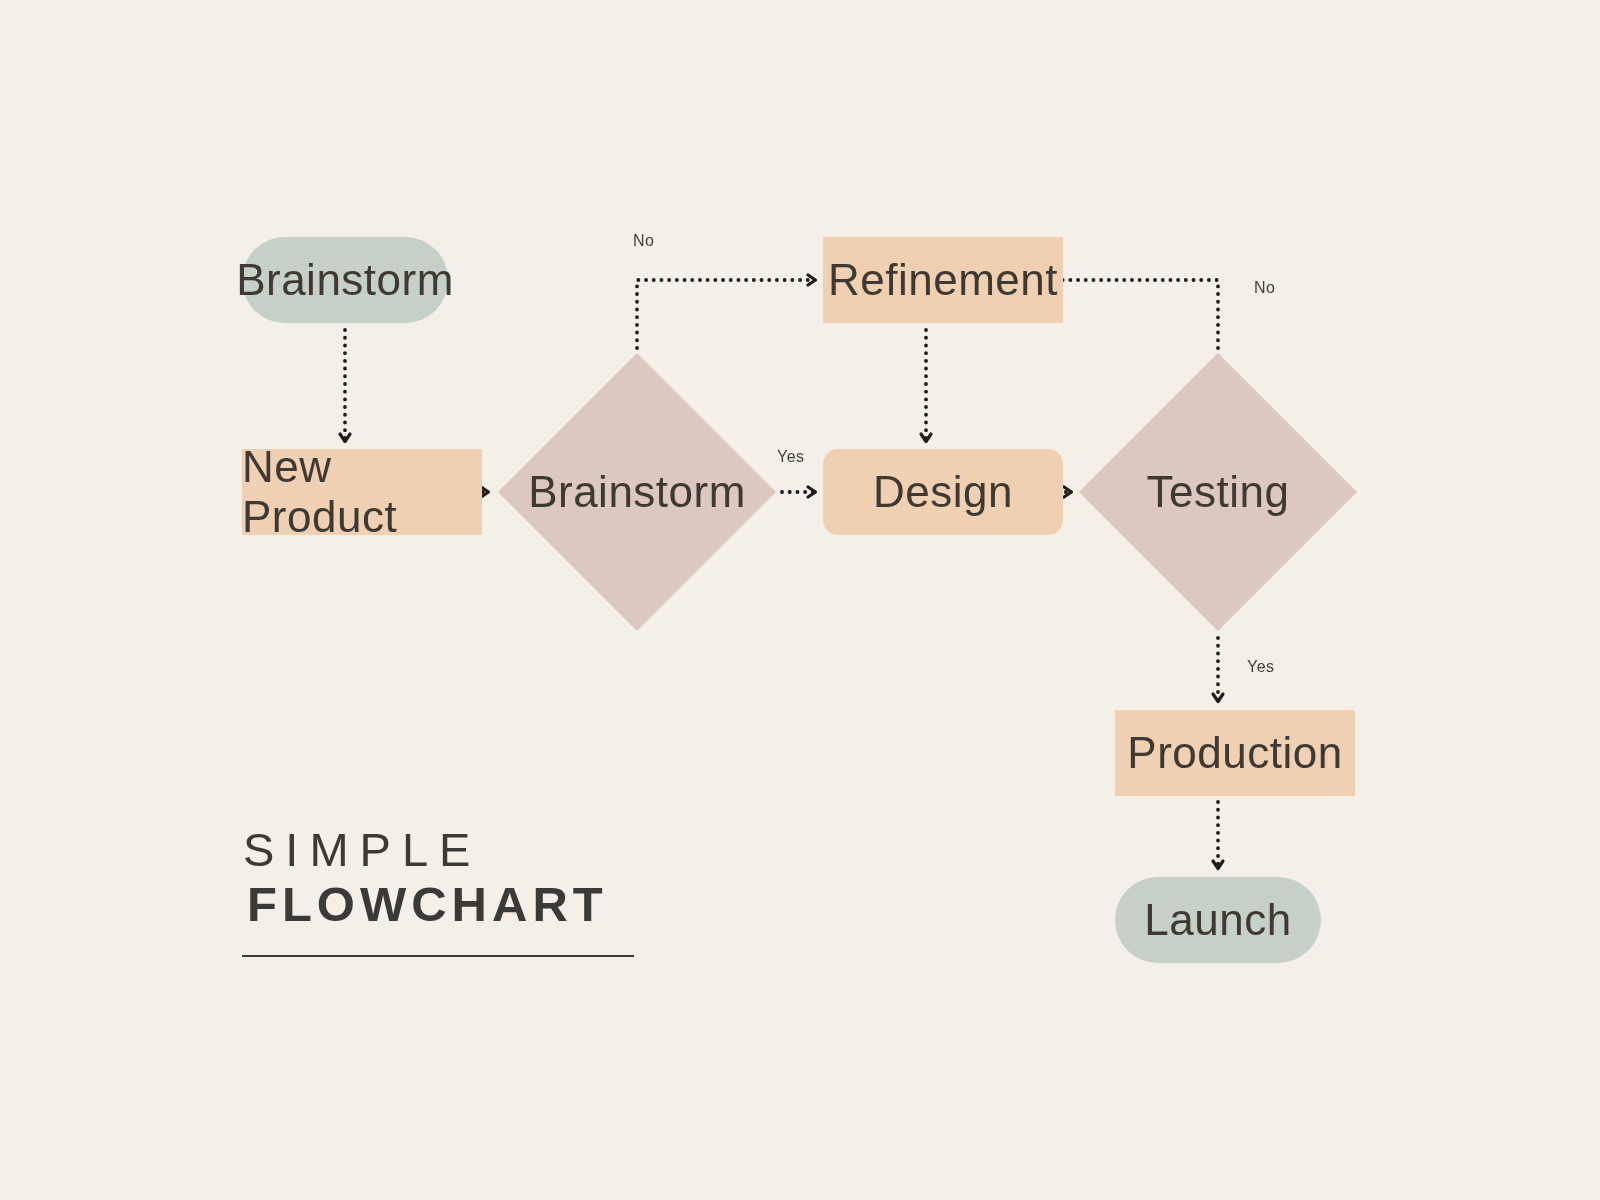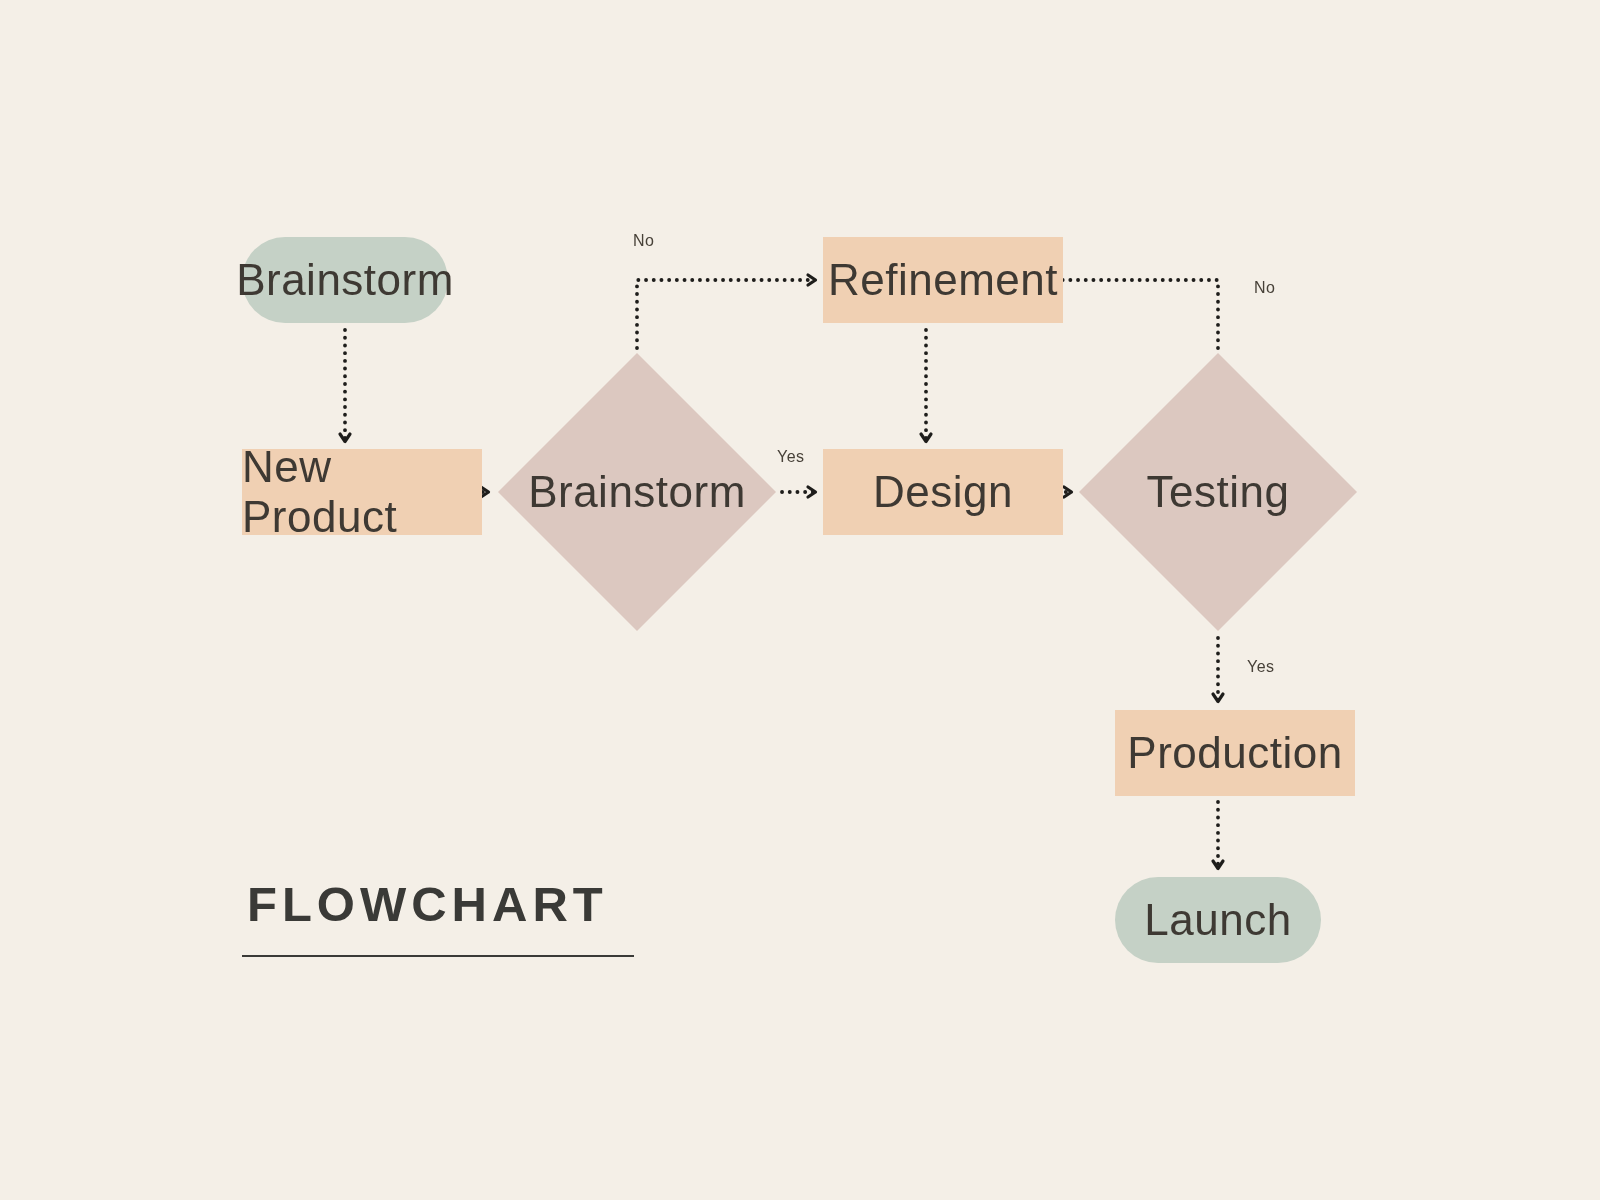--- a/index.html
+++ b/index.html
@@ -62,21 +62,21 @@
   }
   .node.decision {
     width: 278px; height: 278px;
     background: var(--decision);
     clip-path: polygon(50% 0, 100% 50%, 50% 100%, 0 50%);
   }
   .node-brainstorm  { left: 242px;  top: 237px; }
   .node-new-product { left: 242px;  top: 449px; }
   .node-prototype   { left: 498px;  top: 353px; }
   .node-refinement  { left: 823px;  top: 237px; }
-  .node-design      { left: 823px;  top: 449px; }
+  .node-design      { left: 823px;  top: 449px; border-radius: 15px; }
   .node-testing     { left: 1079px; top: 353px; }
   .node-production  { left: 1115px; top: 710px; }
   .node-launch      { left: 1115px; top: 877px; }
   .edge-label {
     position: absolute;
     font-size: 16px;
     color: var(--label-text);
     letter-spacing: 0.5px;
   }
   .label-prototype-no  { left: 633px;  top: 232px; }
@@ -151,16 +151,17 @@
   </div>
   <div class="node process node-production">
     <span>Production</span>
   </div>
 
   <div class="edge-label label-prototype-no">No</div>
   <div class="edge-label label-prototype-yes">Yes</div>
   <div class="edge-label label-testing-no">No</div>
   <div class="edge-label label-testing-yes">Yes</div>
 
+  <div class="title-line1">SIMPLE</div>
   <div class="title-line2">FLOWCHART</div>
   <div class="title-rule"></div>
 
 </div>
 
 </body></html>

